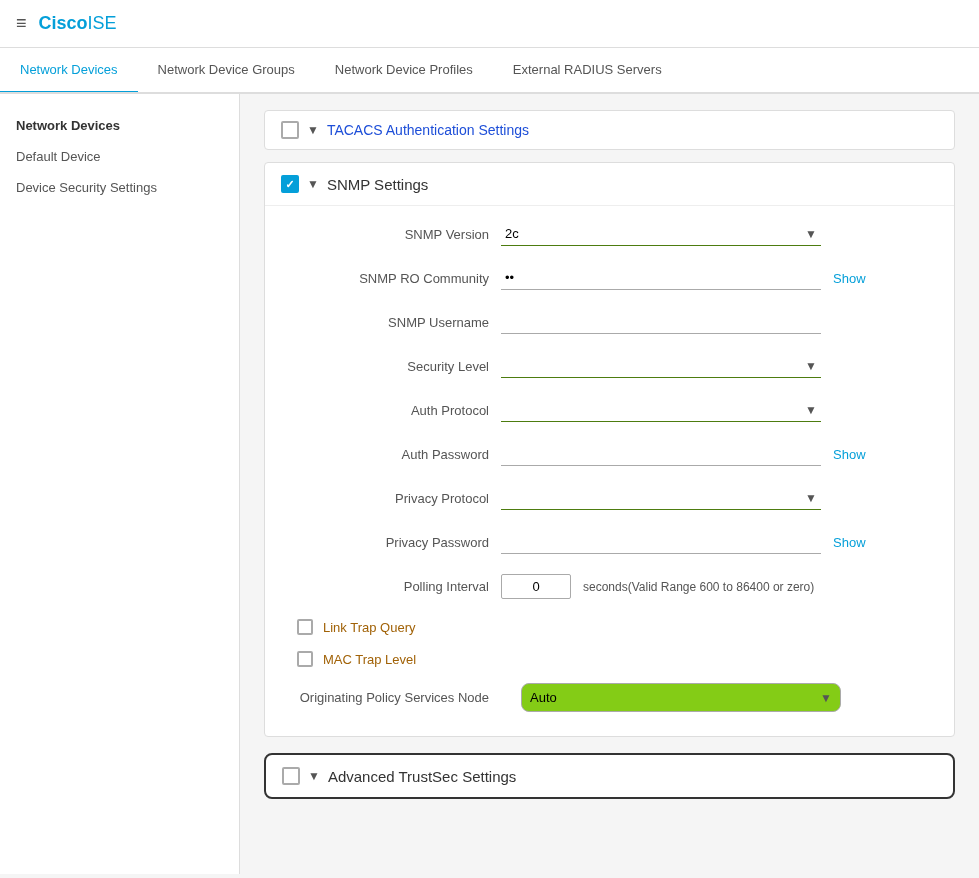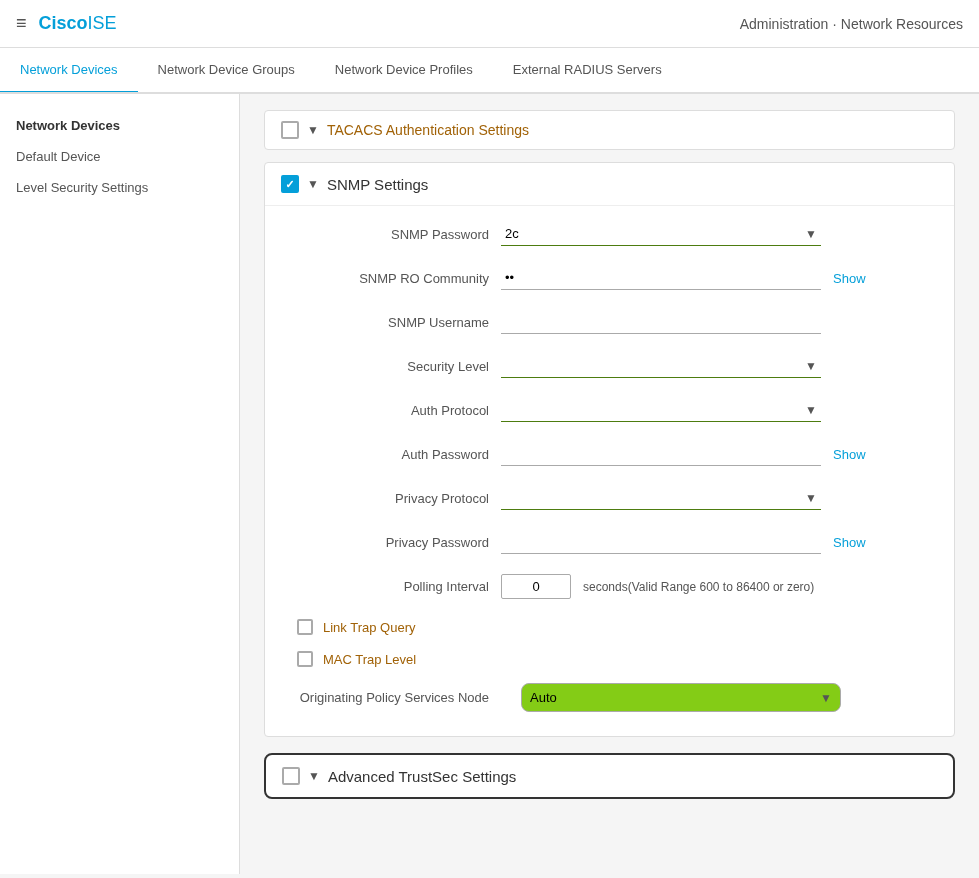--- a/index.html
+++ b/index.html
@@ -150,70 +150,69 @@
       display: flex; align-items: center; gap: 8px;
     }
     .trustsec-title { font-size: 15px; font-weight: 500; color: #333; }
 
     
     .tacacs-block {
       background: #fff; border: 1px solid #ddd; border-radius: 4px;
       margin-bottom: 12px; padding: 10px 16px;
       display: flex; align-items: center; gap: 8px;
     }
-    .tacacs-title { font-size: 14px; color: #a16207; }
+    .tacacs-title { font-size: 14px; color: #1d4ed8; }
   </style>
 </head>
 <body>
 
 <div class="top-header">
   <div class="top-header-left">
     <span class="hamburger">≡</span>
     <div class="logo">
       <span class="logo-cisco">Cisco</span>
       <span class="logo-ise">ISE</span>
     </div>
   </div>
-  <div class="top-header-right">Administration · Network Resources</div>
 </div>
 
 <div class="nav-tabs">
   <div class="nav-tab active">Network Devices</div>
   <div class="nav-tab">Network Device Groups</div>
   <div class="nav-tab">Network Device Profiles</div>
   <div class="nav-tab">External RADIUS Servers</div>
 </div>
 
 <div class="layout">
 
   <div class="sidebar">
     <div class="sidebar-section-title">Network Devices</div>
     <div class="sidebar-item">Default Device</div>
-    <div class="sidebar-item">Level Security Settings</div>
+    <div class="sidebar-item">Device Security Settings</div>
   </div>
 
   <div class="main-content">
 
     <div class="tacacs-block">
       <div class="checkbox-wrapper"></div>
       <span class="chevron">▼</span>
       <span class="tacacs-title">TACACS Authentication Settings</span>
     </div>
 
     <div class="section-block">
       <div class="section-header">
         <div class="checkbox-wrapper checked"></div>
         <span class="chevron">▼</span>
         <span class="section-title">SNMP Settings</span>
       </div>
 
       <div class="form-content">
 
         <div class="form-row">
-          <span class="form-label">SNMP Password</span>
+          <span class="form-label">SNMP Version</span>
           <div class="form-select-wrapper">
             <select class="form-select">
               <option>1</option>
               <option selected="">2c</option>
               <option>3</option>
             </select>
             <span class="select-arrow">▼</span>
           </div>
         </div>
 

